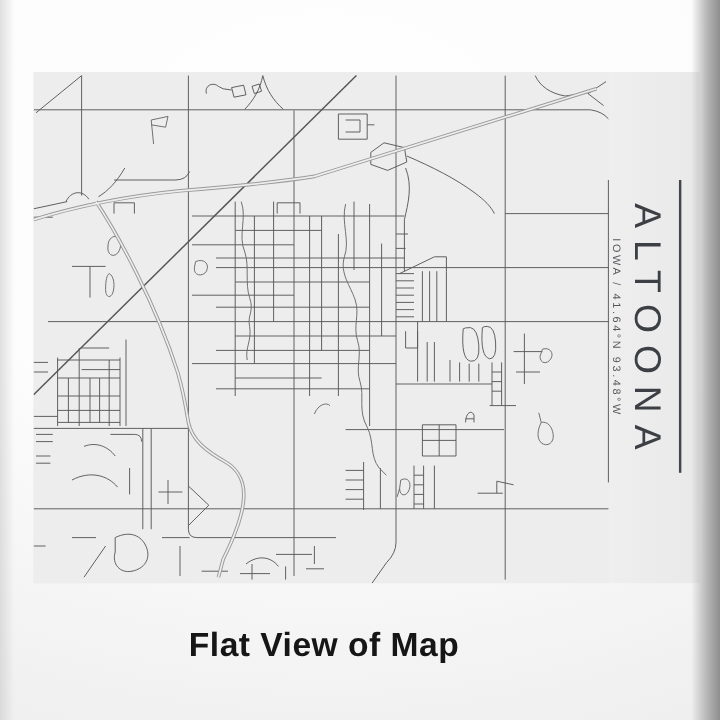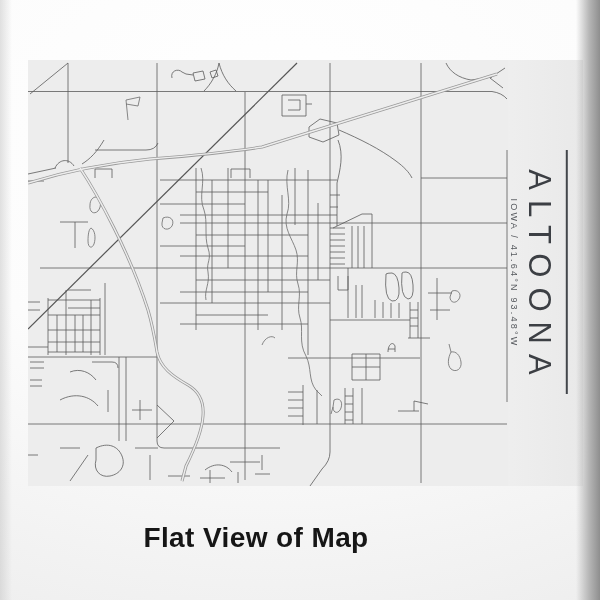--- a/index.html
+++ b/index.html
@@ -31,21 +31,21 @@
   .side-title{
     font-size:31px;font-weight:400;line-height:34px;color:#3c3f44;
     letter-spacing:10px;margin-left:10px;white-space:nowrap;
   }
   .side-subtitle{
     font-size:9px;font-weight:400;line-height:11px;color:#55585d;
     letter-spacing:2.2px;margin-top:3px;margin-left:2px;white-space:nowrap;
   }
   .caption{
     position:absolute;left:0;top:522px;width:512px;text-align:center;
-    font-size:28px;font-weight:600;color:#161616;letter-spacing:.4px;
+    font-size:28px;font-weight:600;color:#161616;letter-spacing:.4px;padding-left:14px;
   }
 </style>
 </head>
 <body>
 
 <div class="page">
   <div class="sheet"></div>
 
   <svg class="map-svg" width="480" height="426" viewBox="28 60 480 426" xmlns="http://www.w3.org/2000/svg" style="background: rgb(237, 237, 237);">
       <g fill="none" stroke="#5a5a5a" stroke-width="0.8" stroke-linejoin="round">

